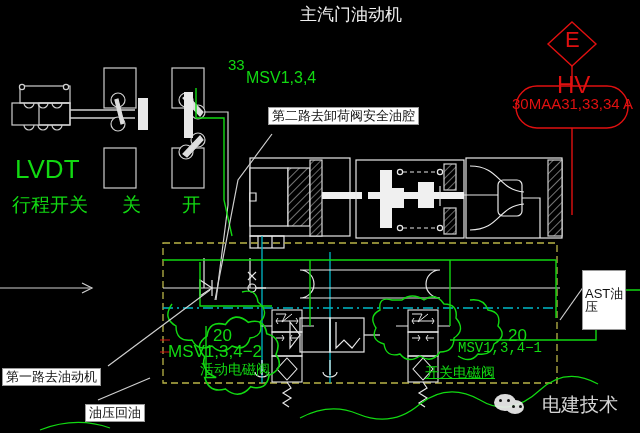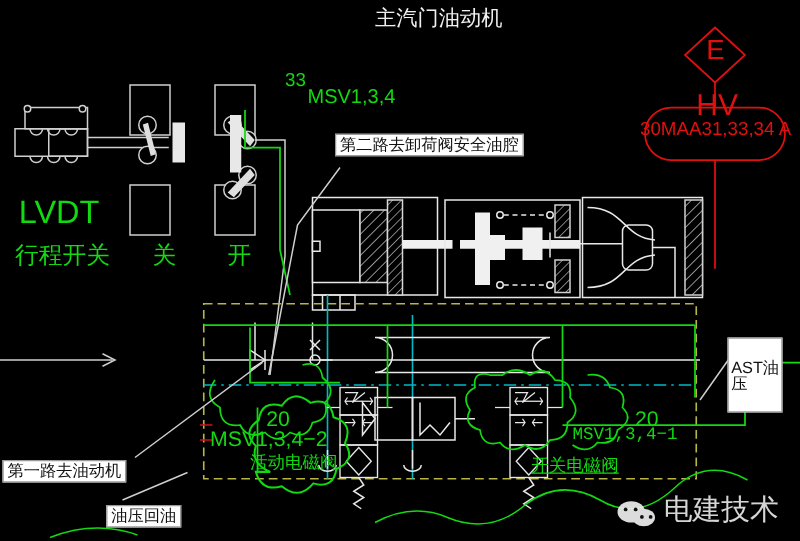--- a/index.html
+++ b/index.html
@@ -10,22 +10,22 @@
 
   .lbl{position:absolute;white-space:nowrap;line-height:1.05;}
   .gtxt{color:#12d912;}
   .rtxt{color:#e01010;}
   .boxlbl{background:#ffffff;color:#111;border:1px solid #9a9a9a;
           padding:1px 3px;font-size:13px;letter-spacing:0px;}
 
   .title1{font-size:17px;color:#f0f0f0;}
   .title2{font-size:20px;color:#f0f0f0;font-family:"Liberation Sans",sans-serif;}
 
-  .wm{position:absolute;display:flex;align-items:flex-end;gap:7px;
-      color:#e8e8e8;font-size:23px;opacity:.92;}
+  .wm{position:absolute;display:flex;align-items:center;gap:18px;
+      color:#e8e8e8;font-size:19px;opacity:.92;}
   .wm .bub{position:relative;width:30px;height:22px;}
   .wm .b1{position:absolute;left:0;top:0;width:22px;height:17px;
           background:#efefef;border-radius:50%;}
   .wm .b2{position:absolute;left:12px;top:6px;width:18px;height:14px;
           background:#efefef;border-radius:50%;}
   .wm .d{position:absolute;width:3px;height:3px;background:#111;border-radius:50%;}
 </style>
 </head>
 <body>
 

